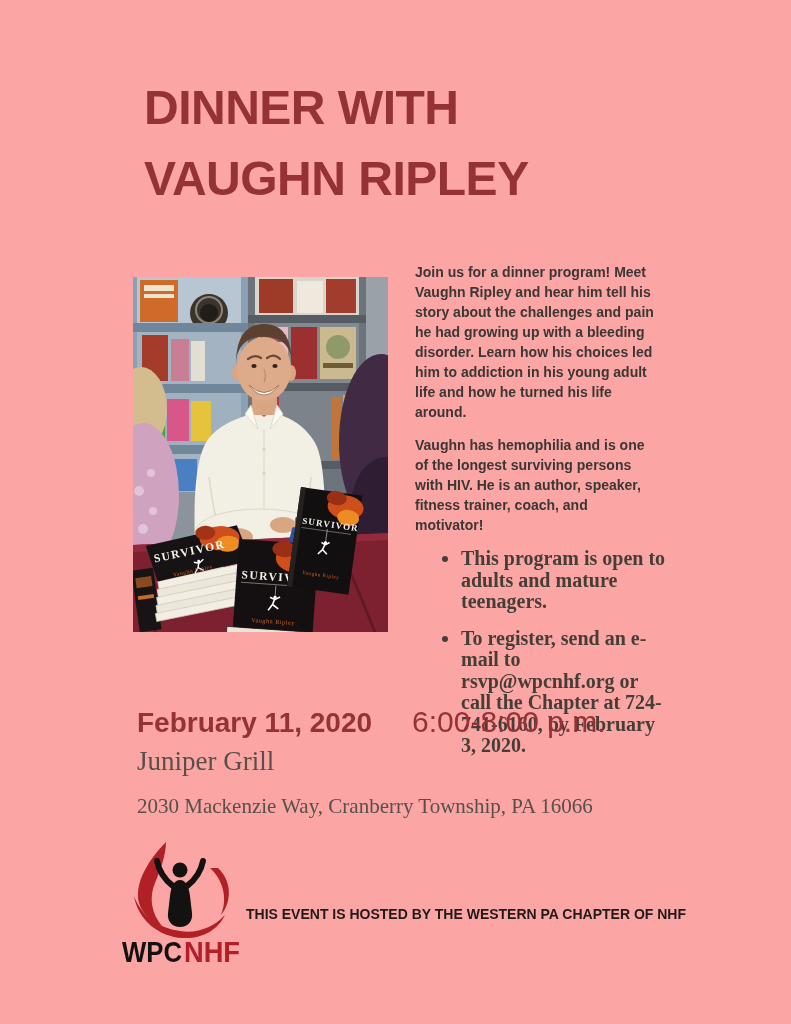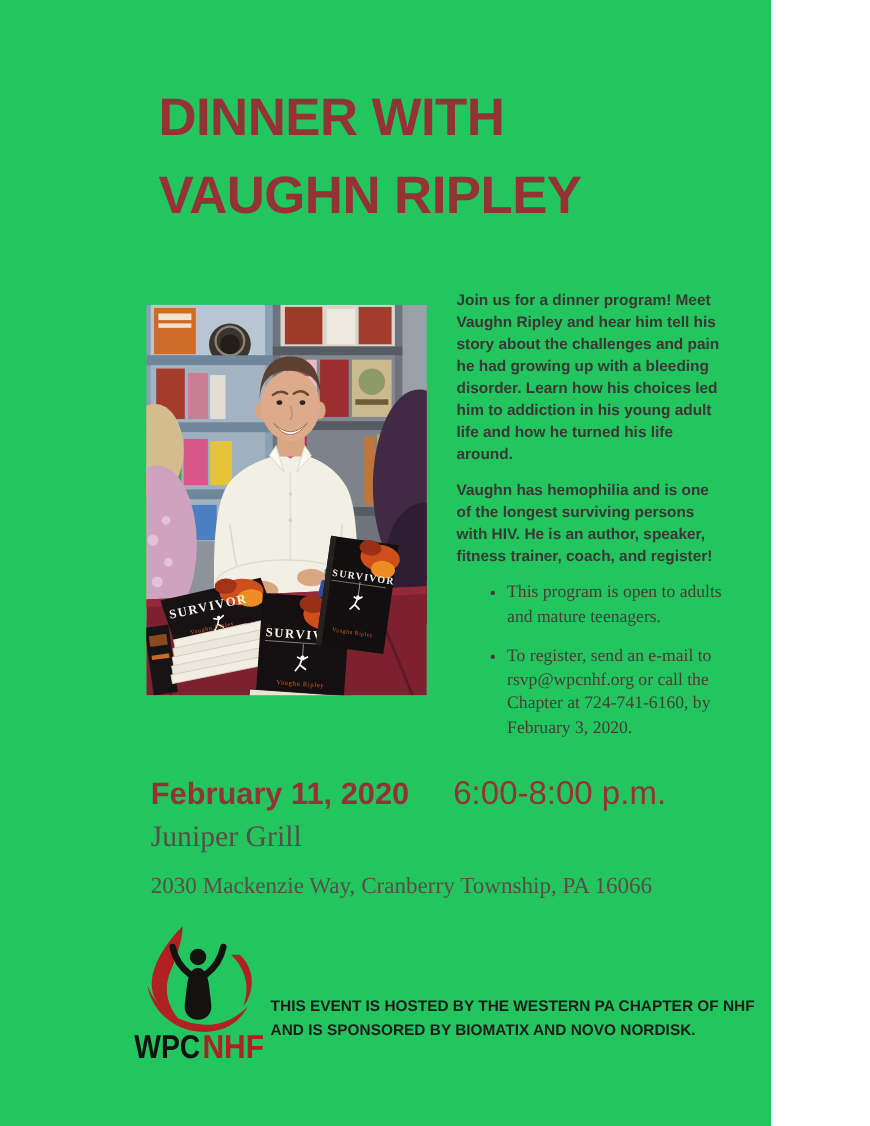--- a/index.html
+++ b/index.html
@@ -1,19 +1,19 @@
 <!DOCTYPE html>
 <html><head>
 <meta charset="utf-8">
 <style>
   html,body{margin:0;padding:0;background:#ffffff;}
   .page{
     position:relative;
-    width:701px;height:1024px;
-    background:#22c55e;
+    width:791px;height:1024px;
+    background:#fca5a5;
     overflow:hidden;
     font-family:"Liberation Sans",sans-serif;
   }
   
   .title{
     position:absolute;left:144px;top:72px;margin:0;
     font-size:48px;line-height:71px;font-weight:bold;
     letter-spacing:-0.5px;color:#943236;
   }
   .title span{display:block;}
@@ -22,22 +22,22 @@
     position:absolute;left:133px;top:277px;width:255px;height:355px;
   }
   
   .col{
     position:absolute;left:415px;top:262px;width:258px;
     color:#3b3734;font-weight:bold;font-size:14px;line-height:20px;
   }
   .col p{margin:0 16px 13px 0;}
   .col ul{
     margin:6px 0 0 0;padding:0 0 0 46px;
-    font-family:"Liberation Serif",serif;font-weight:normal;
-    font-size:16px;line-height:21.5px;color:#453e37;
+    font-family:"Liberation Serif",serif;font-weight:bold;
+    font-size:20px;line-height:21.5px;color:#453e37;
   }
   .col li{margin-bottom:15px;}
   
   .event{position:absolute;left:137px;top:702px;}
   .event-row{display:flex;align-items:baseline;}
   .event-date{font-size:28px;font-weight:bold;color:#943236;line-height:40px;}
   .event-time{font-size:30px;font-weight:normal;color:#943236;margin-left:40px;line-height:40px;}
   .event-venue{
     font-family:"Liberation Serif",serif;font-size:27px;line-height:32px;
     color:#574f48;margin-top:2px;
@@ -226,21 +226,21 @@
         <path d="M0,-1 L-2,5 M-2,5 L3,9 M-2,5 L-6,10 M0,0 L4,-3 M0,0 L-4,-2" stroke="#ffffff" stroke-width="1.5" fill="none"></path>
       </g>
       <text x="6" y="36" font-family="Liberation Serif, serif" font-weight="bold" font-size="9" letter-spacing="1.2" fill="#f5f2ea">SURVIVOR</text>
       <path d="M6,40 L56,40" stroke="#b9b2a8" stroke-width="0.5"></path>
       <text x="13" y="86" font-family="Liberation Serif, serif" font-size="5.2" letter-spacing="0.5" fill="#d2601e">Vaughn Ripley</text>
     </g>
   </svg>
 
   <div class="col">
     <p>Join us for a dinner program! Meet Vaughn Ripley and hear him tell his story about the challenges and pain he had growing up with a bleeding disorder. Learn how his choices led him to addiction in his young adult life and how he turned his life around.</p>
-    <p>Vaughn has hemophilia and is one of the longest surviving persons with HIV. He is an author, speaker, fitness trainer, coach, and register!</p>
+    <p>Vaughn has hemophilia and is one of the longest surviving persons with HIV. He is an author, speaker, fitness trainer, coach, and motivator!</p>
     <ul>
       <li>This program is open to adults and mature teenagers.</li>
       <li>To register, send an e-mail to rsvp@wpcnhf.org or call the Chapter at 724-741-6160, by February 3, 2020.</li>
     </ul>
   </div>
 
   <div class="event">
     <div class="event-row">
       <span class="event-date">February 11, 2020</span>
       <span class="event-time">6:00-8:00 p.m.</span>
@@ -260,16 +260,15 @@
       <path d="M60,40 C54,40 51,47 50,56 L48,73 C47,81 52,87 60,87 C68,87 73,81 72,73 L70,56 C69,47 66,40 60,40 Z"></path>
       <path d="M53,46 C45,40 39,31 37,21" stroke="#141111" stroke-width="6" stroke-linecap="round" fill="none"></path>
       <path d="M67,46 C75,40 81,31 83,21" stroke="#141111" stroke-width="6" stroke-linecap="round" fill="none"></path>
     </g>
     <text x="2" y="122" font-family="Liberation Sans, sans-serif" font-weight="bold" font-size="30" textLength="60" lengthAdjust="spacingAndGlyphs" fill="#141111">WPC</text>
     <text x="64" y="122" font-family="Liberation Sans, sans-serif" font-weight="bold" font-size="30" textLength="56" lengthAdjust="spacingAndGlyphs" fill="#b02025">NHF</text>
   </svg>
 
   <div class="footer-text">
     <div>THIS EVENT IS HOSTED BY THE WESTERN PA CHAPTER OF NHF</div>
-    <div>AND IS SPONSORED BY BIOMATIX AND NOVO NORDISK.</div>
   </div>
 
 </div>
 
 </body></html>

